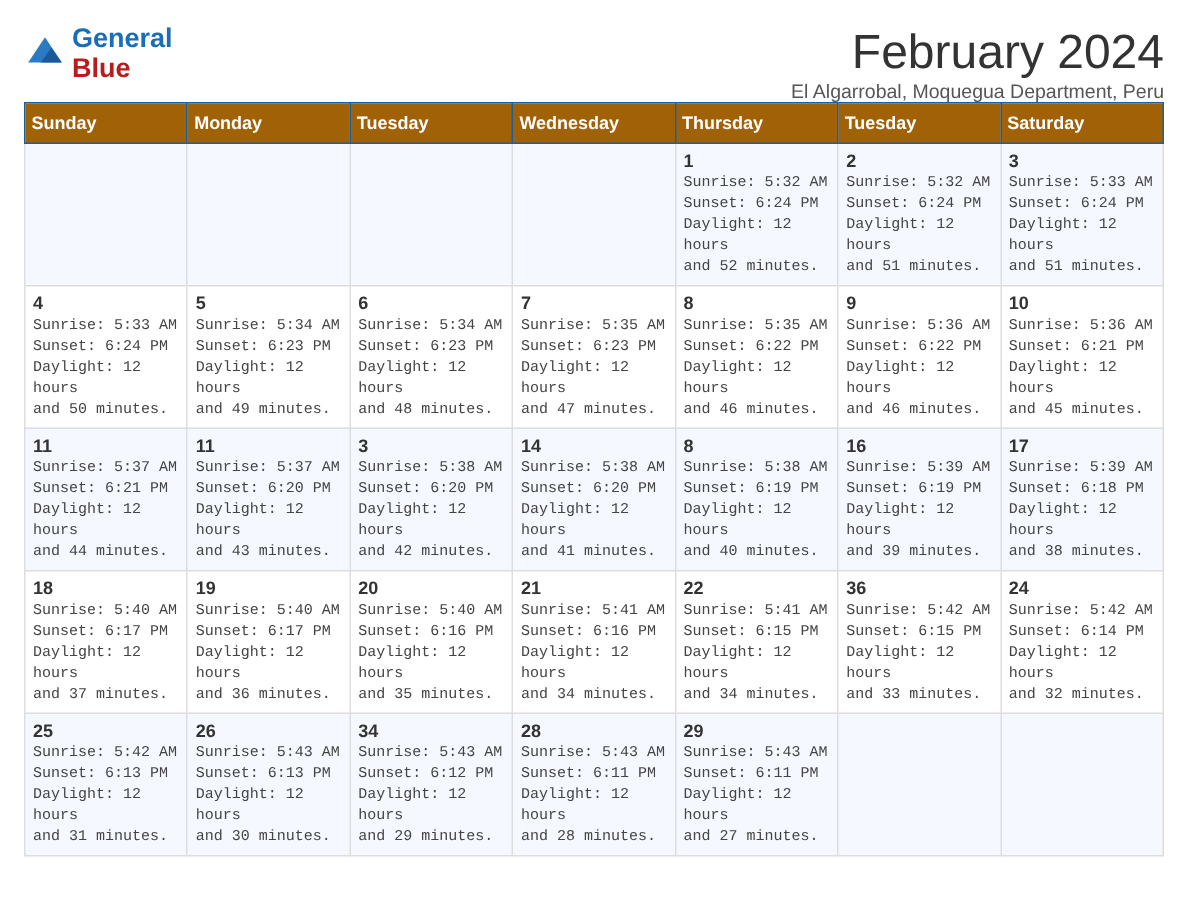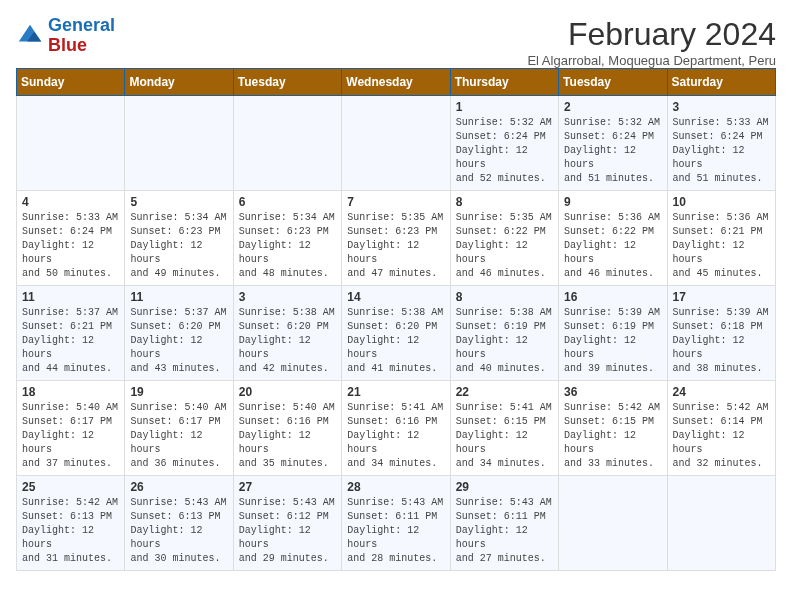--- a/index.html
+++ b/index.html
@@ -314,21 +314,21 @@
 and 31 minutes.</div>
         </td>
         <td>
           <span class="day-num">26</span>
           <div class="day-info" style="white-space: pre-line;">Sunrise: 5:43 AM
 Sunset: 6:13 PM
 Daylight: 12 hours
 and 30 minutes.</div>
         </td>
         <td>
-          <span class="day-num">27</span>
+          <span class="day-num">34</span>
           <div class="day-info" style="white-space: pre-line;">Sunrise: 5:43 AM
 Sunset: 6:12 PM
 Daylight: 12 hours
 and 29 minutes.</div>
         </td>
         <td>
           <span class="day-num">28</span>
           <div class="day-info" style="white-space: pre-line;">Sunrise: 5:43 AM
 Sunset: 6:11 PM
 Daylight: 12 hours

